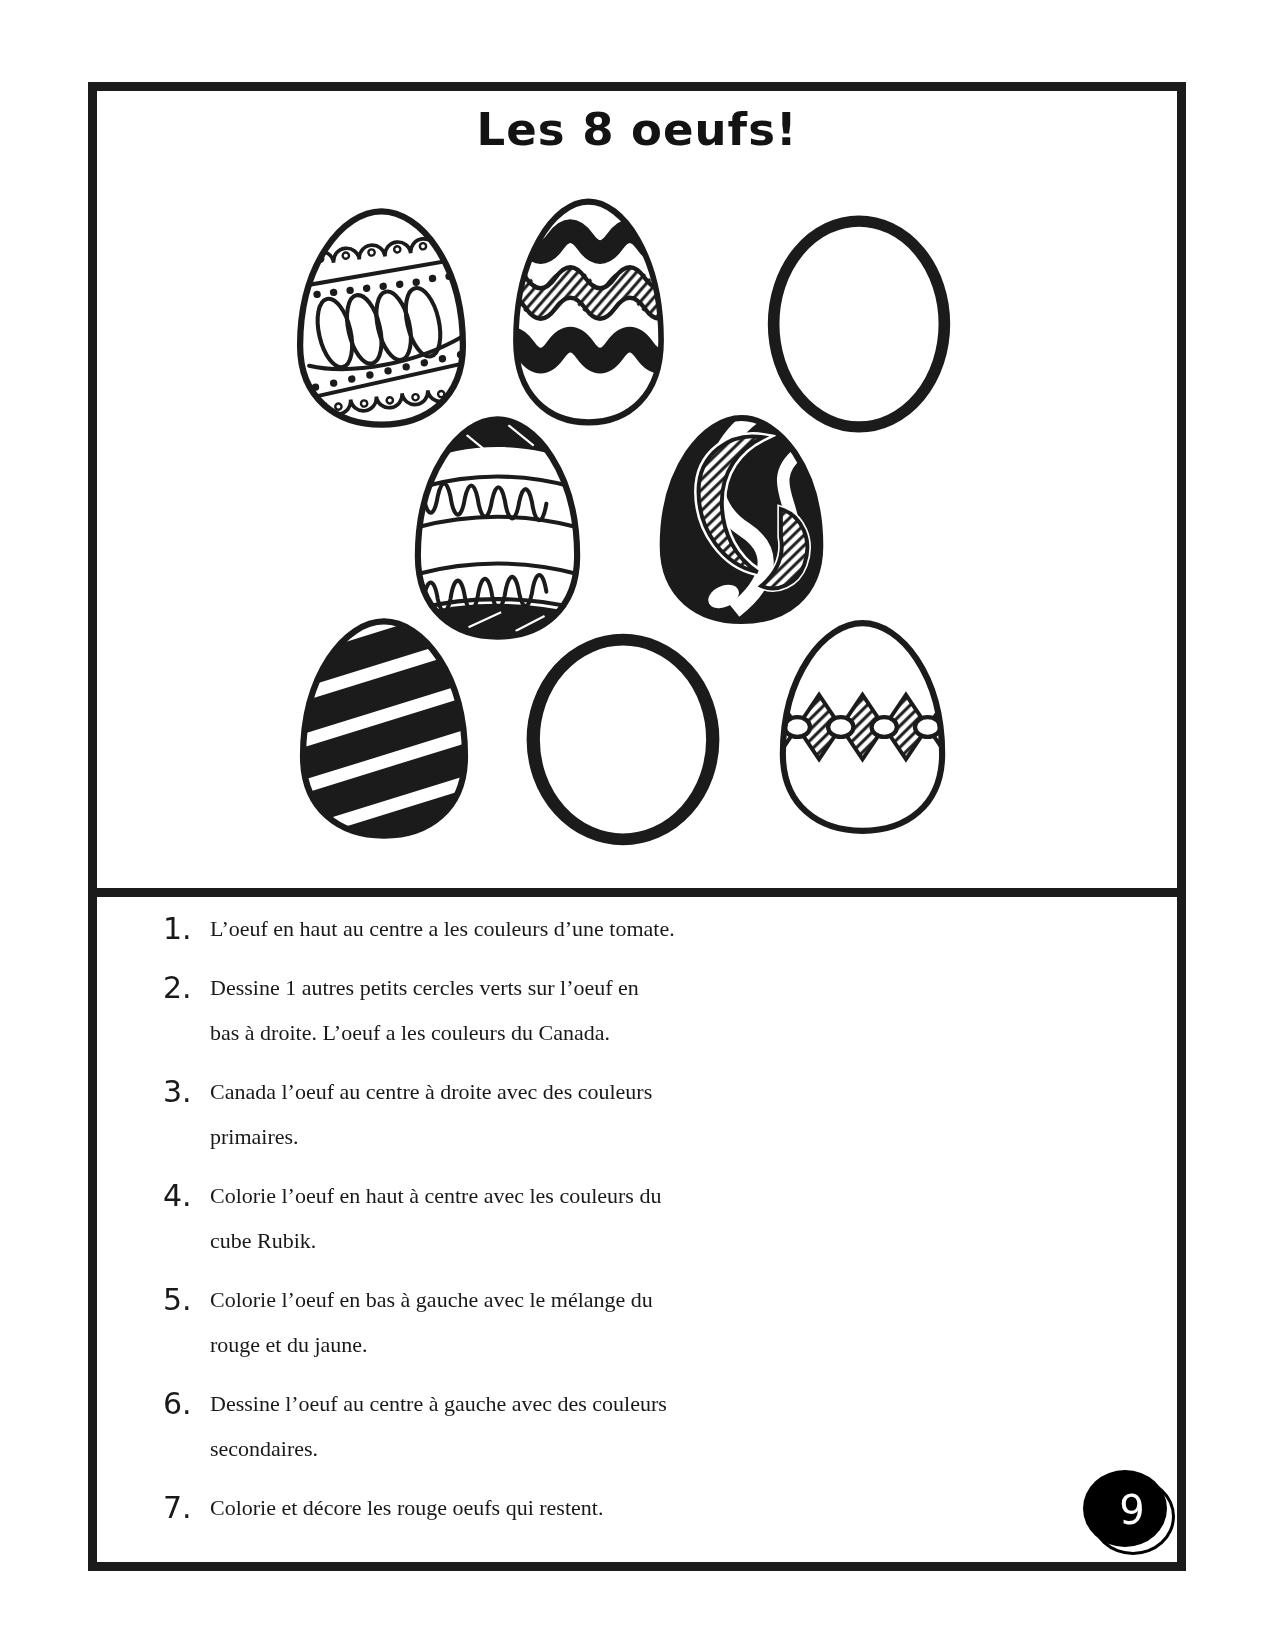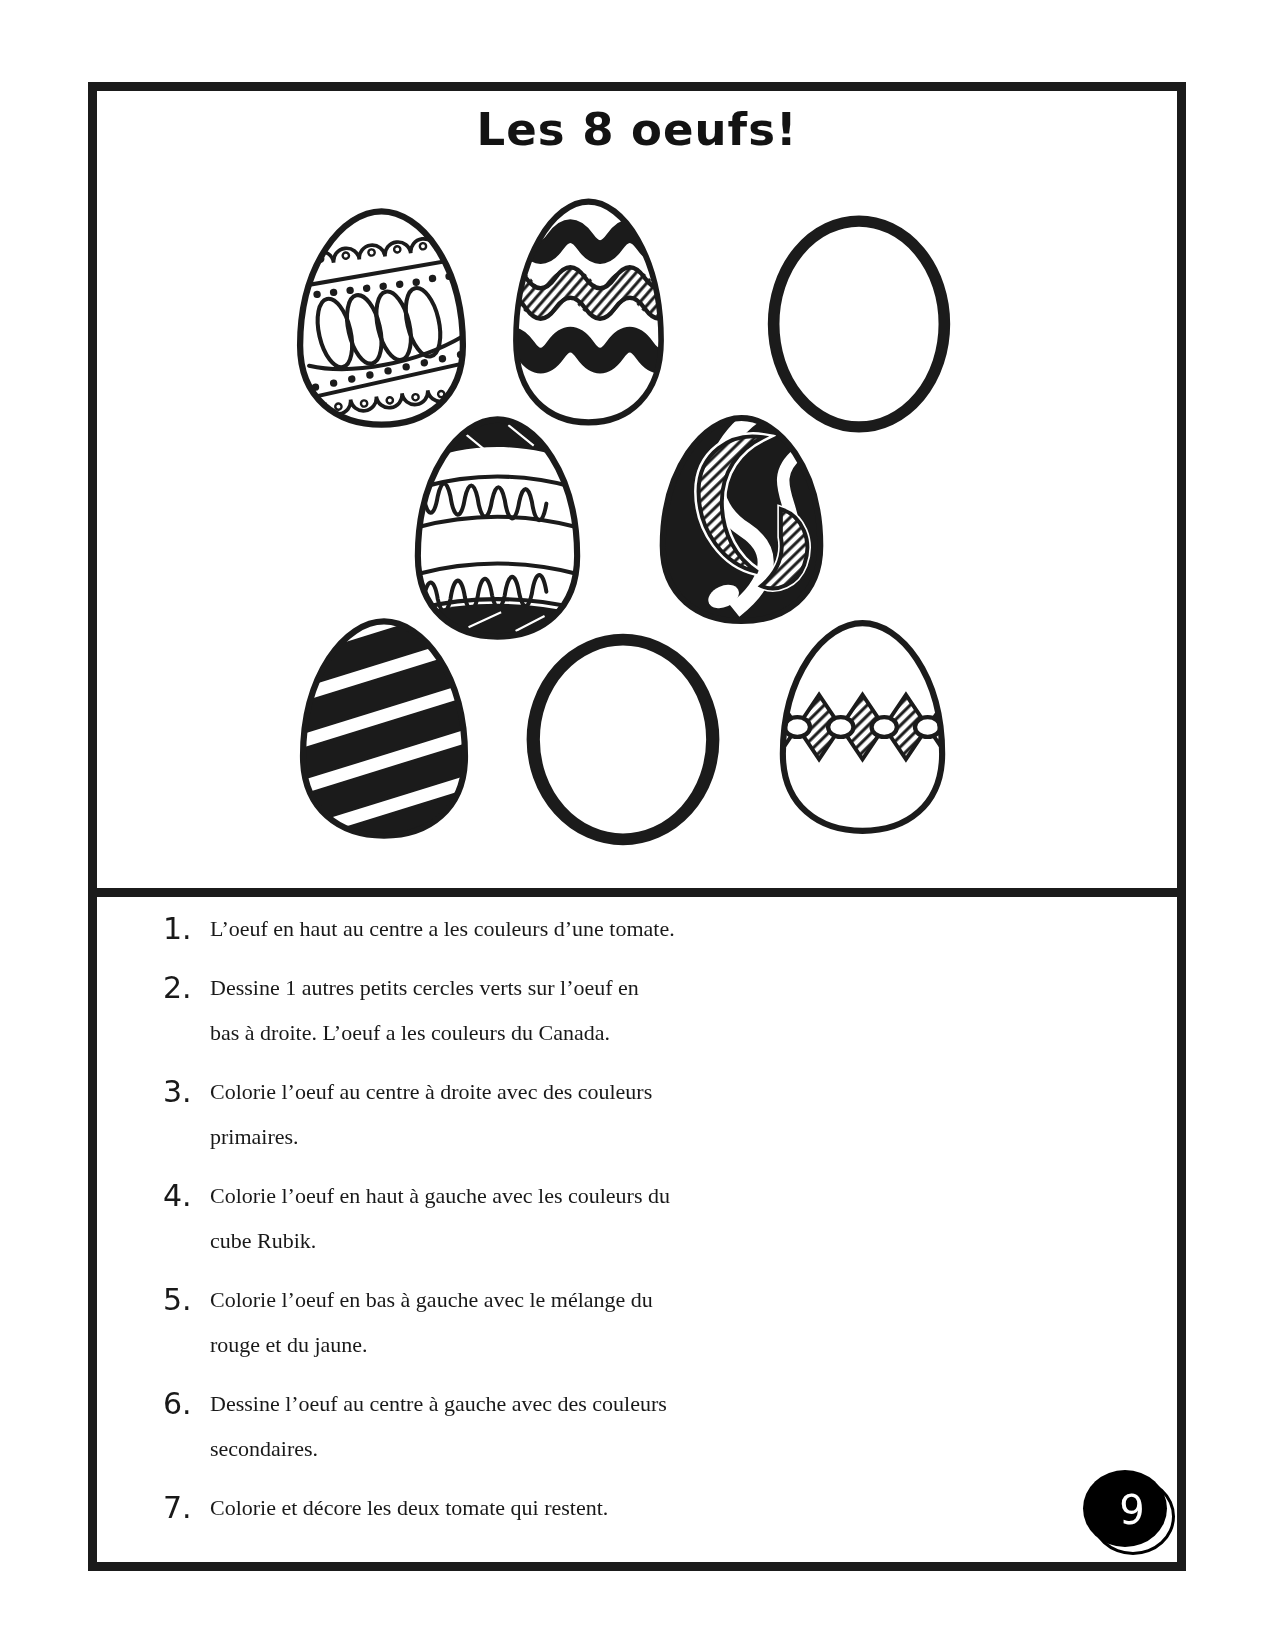--- a/index.html
+++ b/index.html
@@ -229,41 +229,41 @@
       <span class="num">1.</span>
       <span class="txt">L’oeuf en haut au centre a les couleurs d’une tomate.</span>
     </li>
     <li>
       <span class="num">2.</span>
       <span class="txt">Dessine 1 autres petits cercles verts sur l’oeuf en
 bas à droite. L’oeuf a les couleurs du Canada.</span>
     </li>
     <li>
       <span class="num">3.</span>
-      <span class="txt">Colorie l’oeuf au centre à droite avec des couleurs
+      <span class="txt">Canada l’oeuf au centre à droite avec des couleurs
 primaires.</span>
     </li>
     <li>
       <span class="num">4.</span>
-      <span class="txt">Colorie l’oeuf en haut à gauche avec les couleurs du
+      <span class="txt">Colorie l’oeuf en haut à centre avec les couleurs du
 cube Rubik.</span>
     </li>
     <li>
       <span class="num">5.</span>
       <span class="txt">Colorie l’oeuf en bas à gauche avec le mélange du
 rouge et du jaune.</span>
     </li>
     <li>
       <span class="num">6.</span>
       <span class="txt">Dessine l’oeuf au centre à gauche avec des couleurs
 secondaires.</span>
     </li>
     <li>
       <span class="num">7.</span>
-      <span class="txt">Colorie et décore les deux tomate qui restent.</span>
+      <span class="txt">Colorie et décore les rouge oeufs qui restent.</span>
     </li>
   </ol>
 
   <div class="badge-ring"></div>
   <div class="badge">
     <span>9</span>
   </div>
 
 </div>
 

